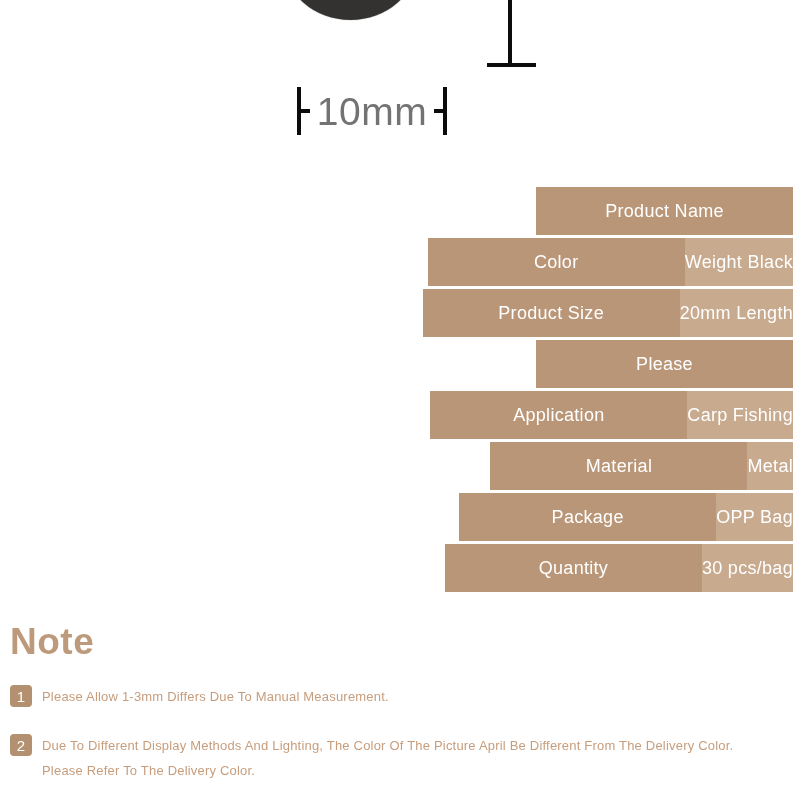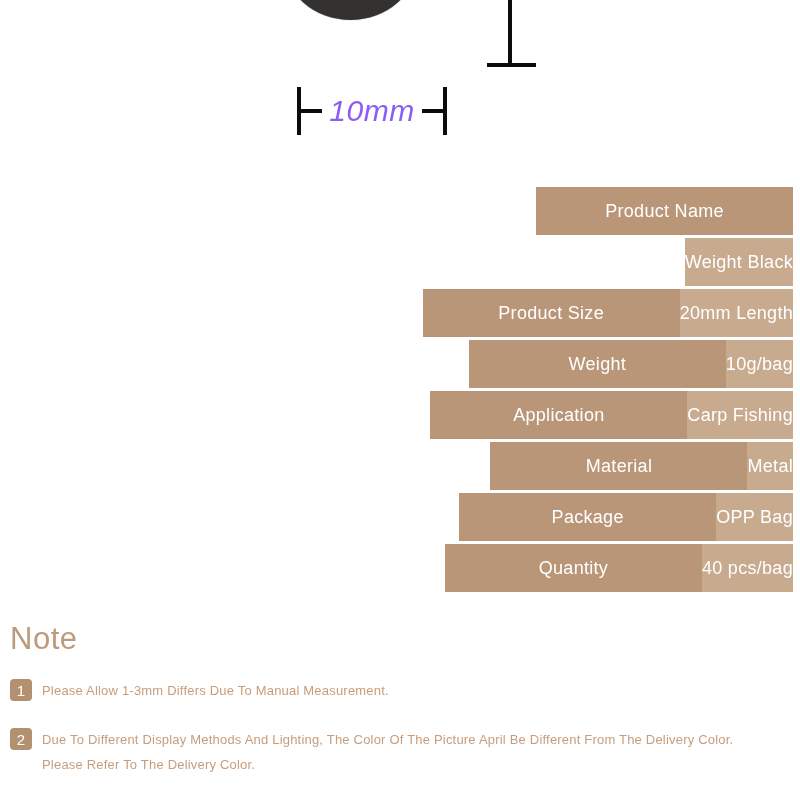--- a/index.html
+++ b/index.html
@@ -22,40 +22,40 @@
   .vdim-cap  { position: absolute; left: 487px; top: 63px; width: 49px; height: 4px; background: #0c0c0c; }
 
   .hdim {
     position: absolute; left: 297px; top: 87px; width: 150px; height: 48px;
     display: flex; align-items: center;
   }
   .hdim .tick { width: 4px; height: 48px; background: #0c0c0c; flex: 0 0 auto; }
   .hdim .seg  { flex: 1 1 auto; height: 4px; background: #0c0c0c; }
   .hdim .dim-label {
     flex: 0 0 auto; padding: 0 7px;
-    font-size: 30px; line-height: 1; color: #8b5cf6; letter-spacing: 0.5px; font-style: italic;
+    font-size: 39px; line-height: 1; color: #737373; letter-spacing: 0.5px;
   }
 
   
   .spec-table {
     position: absolute; left: 8px; top: 187px; width: 785px; height: 405px;
     display: flex; flex-direction: column; gap: 3px; background: #ffffff; align-items: flex-end;
   }
   .spec-row { flex: 1 1 0; display: flex; }
   .spec-cell {
     display: flex; align-items: center; justify-content: center;
     color: #ffffff; font-size: 18px; letter-spacing: 0.3px;
   }
   .spec-cell.label { width: 257px; flex: 0 0 auto; background: var(--label-bg, #ba9678); }
   .spec-cell.value { flex: 1 1 auto; background: var(--value-bg, #c8aa8f); }
 
   
   .notes { position: absolute; left: 10px; top: 621px; width: 780px; }
   .notes-heading {
-    font-size: 31px; font-weight: 400; letter-spacing: 0.5px;
+    font-size: 37px; font-weight: 700; letter-spacing: 0.5px;
     color: var(--accent, #bd9a7b);
   }
   .note-item { display: flex; align-items: flex-start; gap: 10px; margin-top: 21px; }
   .note-item + .note-item { margin-top: 24px; }
   .note-badge {
     flex: 0 0 auto; width: 22px; height: 22px; margin-top: 1px;
     background: var(--badge-bg, #b39070); color: #ffffff;
     border-radius: 4px; display: flex; align-items: center; justify-content: center;
     font-size: 15px;
   }
@@ -79,45 +79,45 @@
     <div class="seg"></div>
     <div class="tick"></div>
   </div>
 </div>
 
 <div class="spec-table">
   <div class="spec-row">
     <div class="spec-cell label">Product Name</div>
   </div>
   <div class="spec-row">
+    <div class="spec-cell label">Color</div>
     <div class="spec-cell value">Weight Black</div>
   </div>
   <div class="spec-row">
     <div class="spec-cell label">Product Size</div>
     <div class="spec-cell value">20mm Length</div>
   </div>
   <div class="spec-row">
-    <div class="spec-cell label">Weight</div>
-    <div class="spec-cell value">10g/bag</div>
+    <div class="spec-cell label">Please</div>
   </div>
   <div class="spec-row">
     <div class="spec-cell label">Application</div>
     <div class="spec-cell value">Carp Fishing</div>
   </div>
   <div class="spec-row">
     <div class="spec-cell label">Material</div>
     <div class="spec-cell value">Metal</div>
   </div>
   <div class="spec-row">
     <div class="spec-cell label">Package</div>
     <div class="spec-cell value">OPP Bag</div>
   </div>
   <div class="spec-row">
     <div class="spec-cell label">Quantity</div>
-    <div class="spec-cell value">40 pcs/bag</div>
+    <div class="spec-cell value">30 pcs/bag</div>
   </div>
 </div>
 
 <div class="notes">
   <h2 class="notes-heading">Note</h2>
   <div class="note-item">
     <span class="note-badge">1</span>
     <p class="note-text">Please Allow 1-3mm Differs Due To Manual Measurement.</p>
   </div>
   <div class="note-item">

